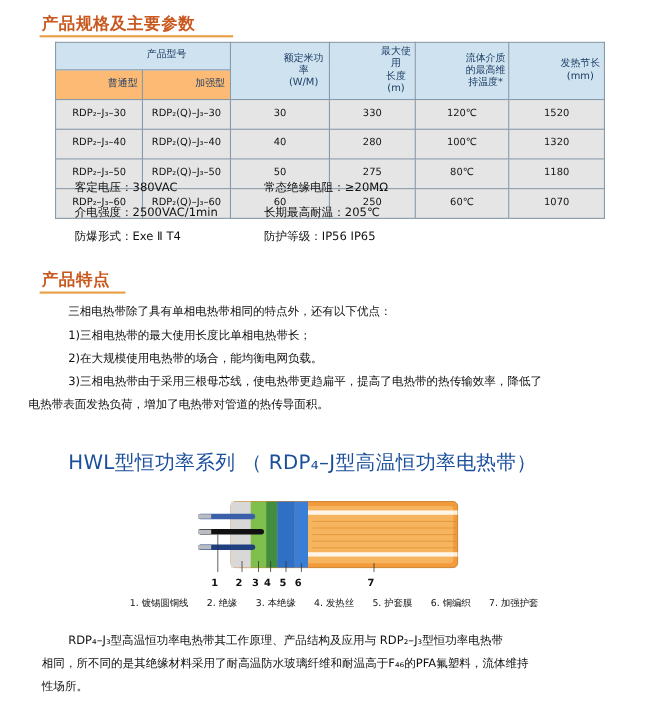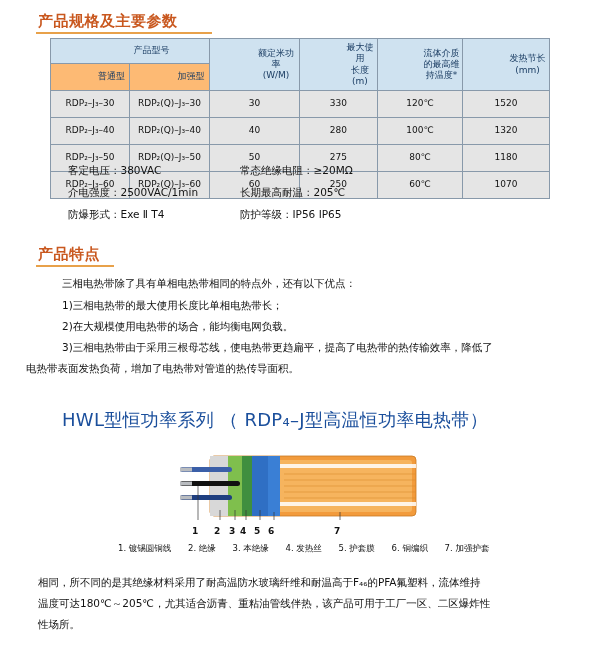--- a/index.html
+++ b/index.html
@@ -298,18 +298,18 @@
     <span>1. 镀锡圆铜线</span>
     <span>2. 绝缘</span>
     <span>3. 本绝缘</span>
     <span>4. 发热丝</span>
     <span>5. 护套膜</span>
     <span>6. 铜编织</span>
     <span>7. 加强护套</span>
   </div>
 
   <div class="bottom-para">
+    <p class="ind">RDP₄–J₃型高温恒功率电热带其工作原理、产品结构及应用与  RDP₂–J₃型恒功率电热带</p>
     <p>相同，所不同的是其绝缘材料采用了耐高温防水玻璃纤维和耐温高于F₄₆的PFA氟塑料，流体维持</p>
-    <p>温度可达180℃～205℃，尤其适合沥青、重粘油管线伴热，该产品可用于工厂一区、二区爆炸性</p>
     <p>性场所。</p>
   </div>
 
 </div>
 
 </body></html>

